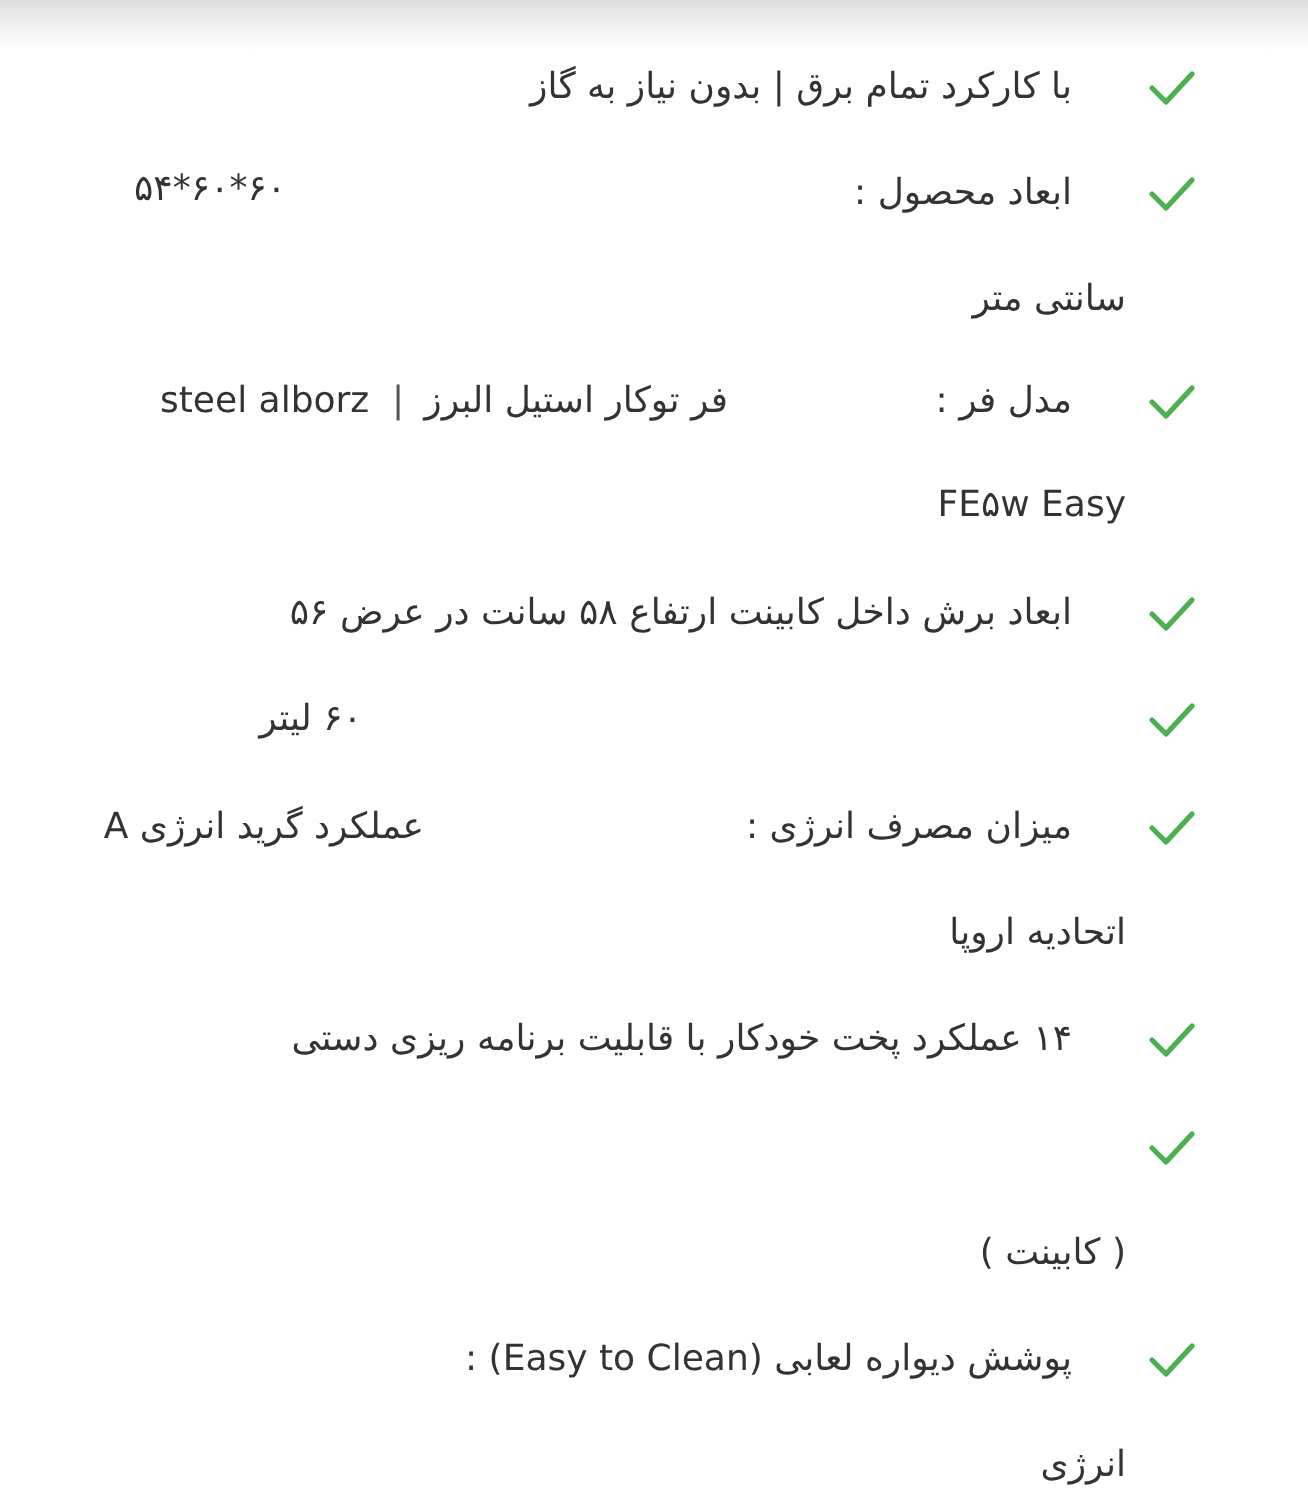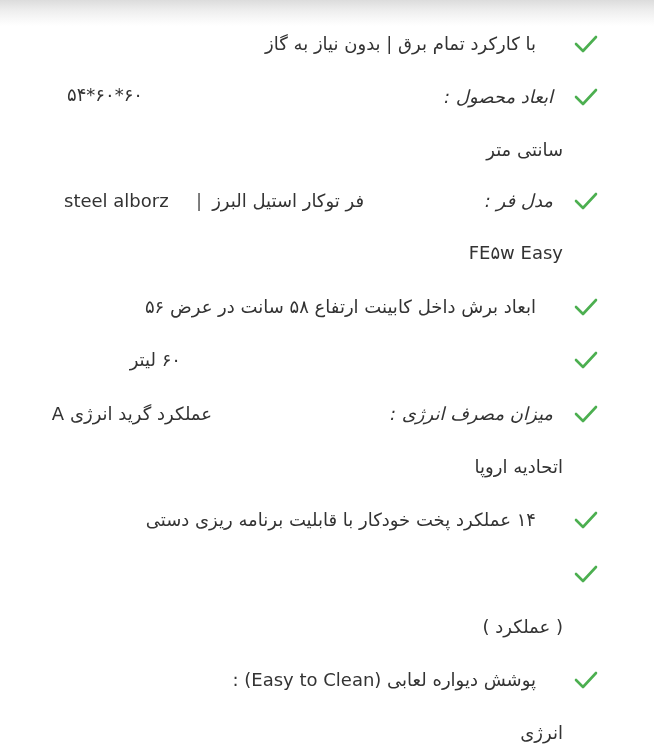--- a/index.html
+++ b/index.html
@@ -44,26 +44,25 @@
     }
     .check {
       position: absolute;
       width: 26px;
       height: 22px;
       right: 28px;
     }
     .check svg { display: block; }
     .kv-key {
       position: absolute;
-      right: 74px;
+      right: 91px;
       height: 34px;
       line-height: 34px;
       font-size: 18px;
       white-space: nowrap;
-      font-style: italic;
     }
     .kv-val {
       position: absolute;
       height: 34px;
       line-height: 34px;
       font-size: 18px;
       white-space: nowrap;
       direction: rtl;
     }
     .ltr { direction: ltr; unicode-bidi: embed; }
@@ -92,21 +91,21 @@
   <div class="line cont" style="top:133px">سانتی متر</div>
 
   <div class="check" style="top:190px">
     <svg width="26" height="22" viewBox="0 0 26 22">
         <path d="M3 11 L10 18 L23 4" fill="none" stroke="#4caf50" stroke-width="2.6" stroke-linecap="round" stroke-linejoin="round"></path>
       </svg>
   </div>
   <div class="kv-key" style="top:184px">مدل فر :</div>
   <div class="kv-val" style="top:184px; right:263px">فر توکار استیل البرز</div>
   <div class="kv-val" style="top:184px; left:196px; color:#555">|</div>
-  <div class="kv-val ltr" style="top:184px; left:64px">steel alborz</div>
+  <div class="kv-val ltr" style="top:184px; left:80px">steel alborz</div>
   <div class="line cont ltr" style="top:236px; right:64px">FE۵w Easy</div>
 
   <div class="check" style="top:296px">
     <svg width="26" height="22" viewBox="0 0 26 22">
         <path d="M3 11 L10 18 L23 4" fill="none" stroke="#4caf50" stroke-width="2.6" stroke-linecap="round" stroke-linejoin="round"></path>
       </svg>
   </div>
   <div class="line item" style="top:290px">ابعاد برش داخل کابینت ارتفاع ۵۸ سانت در عرض ۵۶</div>
 
   <div class="check" style="top:349px">
@@ -130,21 +129,21 @@
         <path d="M3 11 L10 18 L23 4" fill="none" stroke="#4caf50" stroke-width="2.6" stroke-linecap="round" stroke-linejoin="round"></path>
       </svg>
   </div>
   <div class="line item" style="top:503px">۱۴ عملکرد پخت خودکار با قابلیت برنامه ریزی دستی</div>
 
   <div class="check" style="top:563px">
     <svg width="26" height="22" viewBox="0 0 26 22">
         <path d="M3 11 L10 18 L23 4" fill="none" stroke="#4caf50" stroke-width="2.6" stroke-linecap="round" stroke-linejoin="round"></path>
       </svg>
   </div>
-  <div class="line cont" style="top:610px">( عملکرد )</div>
+  <div class="line cont" style="top:610px">( کابینت )</div>
 
   <div class="check" style="top:669px">
     <svg width="26" height="22" viewBox="0 0 26 22">
         <path d="M3 11 L10 18 L23 4" fill="none" stroke="#4caf50" stroke-width="2.6" stroke-linecap="round" stroke-linejoin="round"></path>
       </svg>
   </div>
   <div class="line item" style="top:663px">پوشش دیواره لعابی (Easy to Clean) :</div>
   <div class="line cont" style="top:716px">انرژی</div>
 
 </div>

